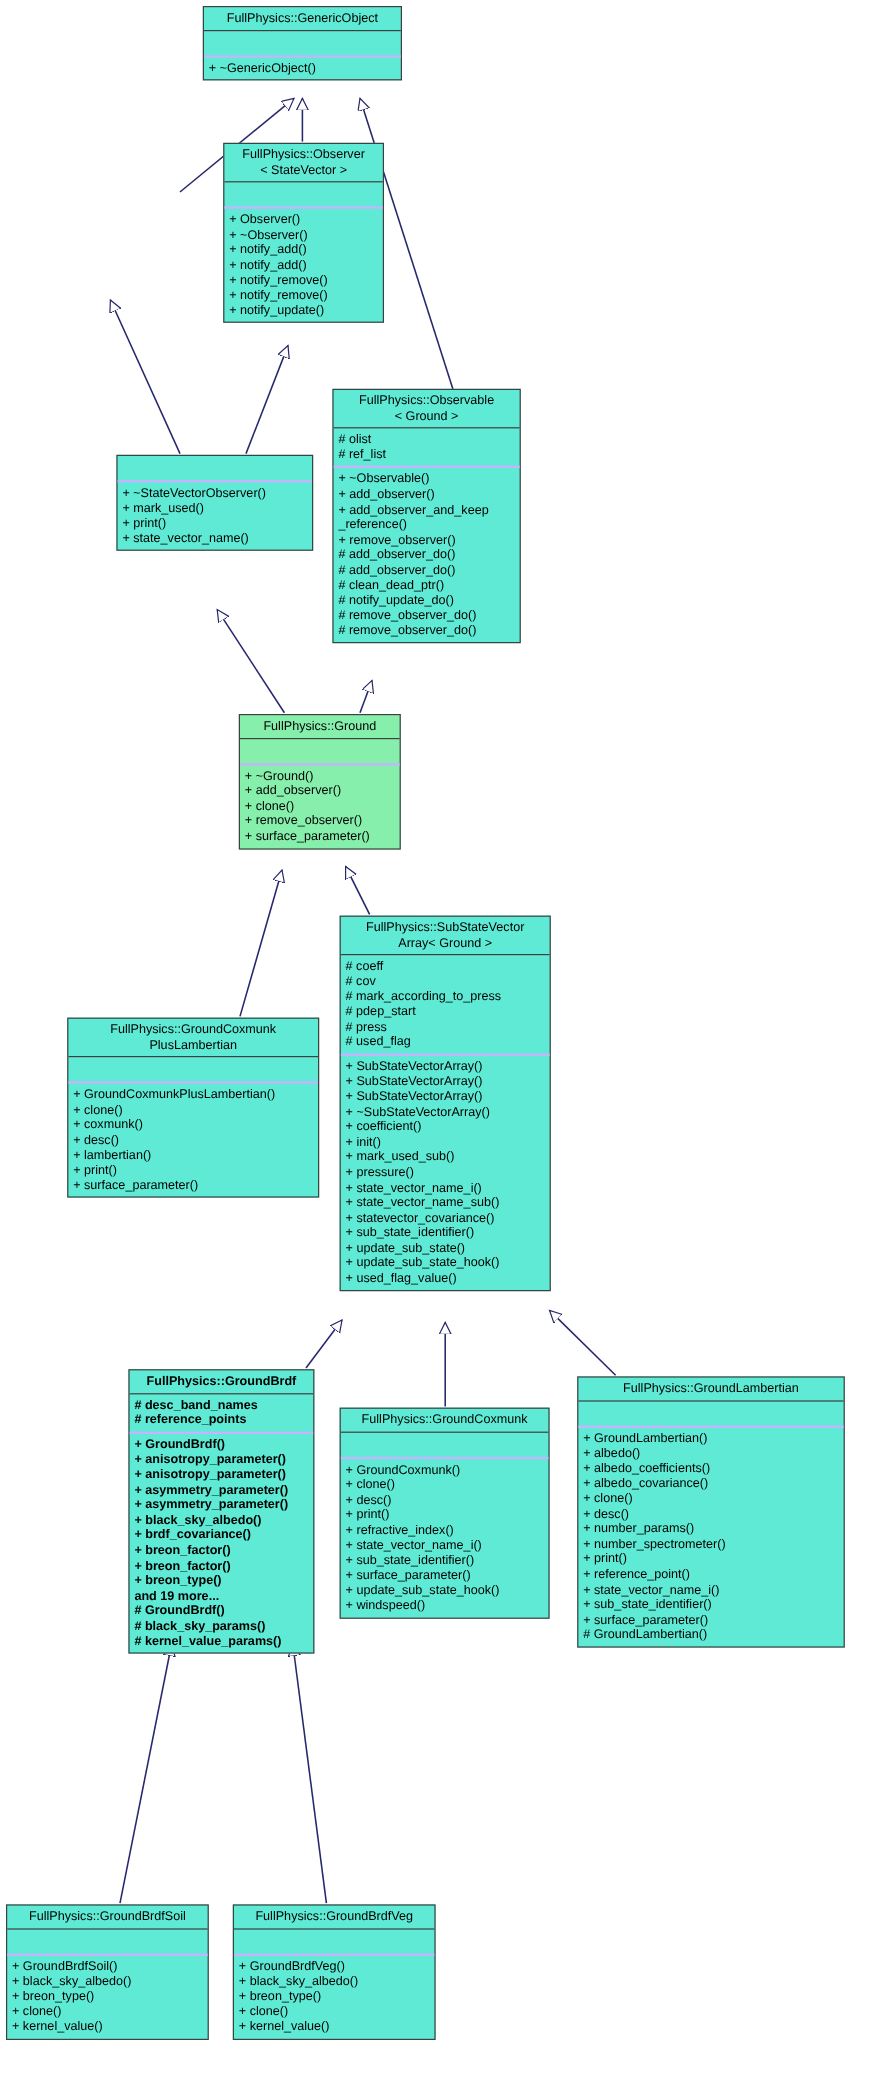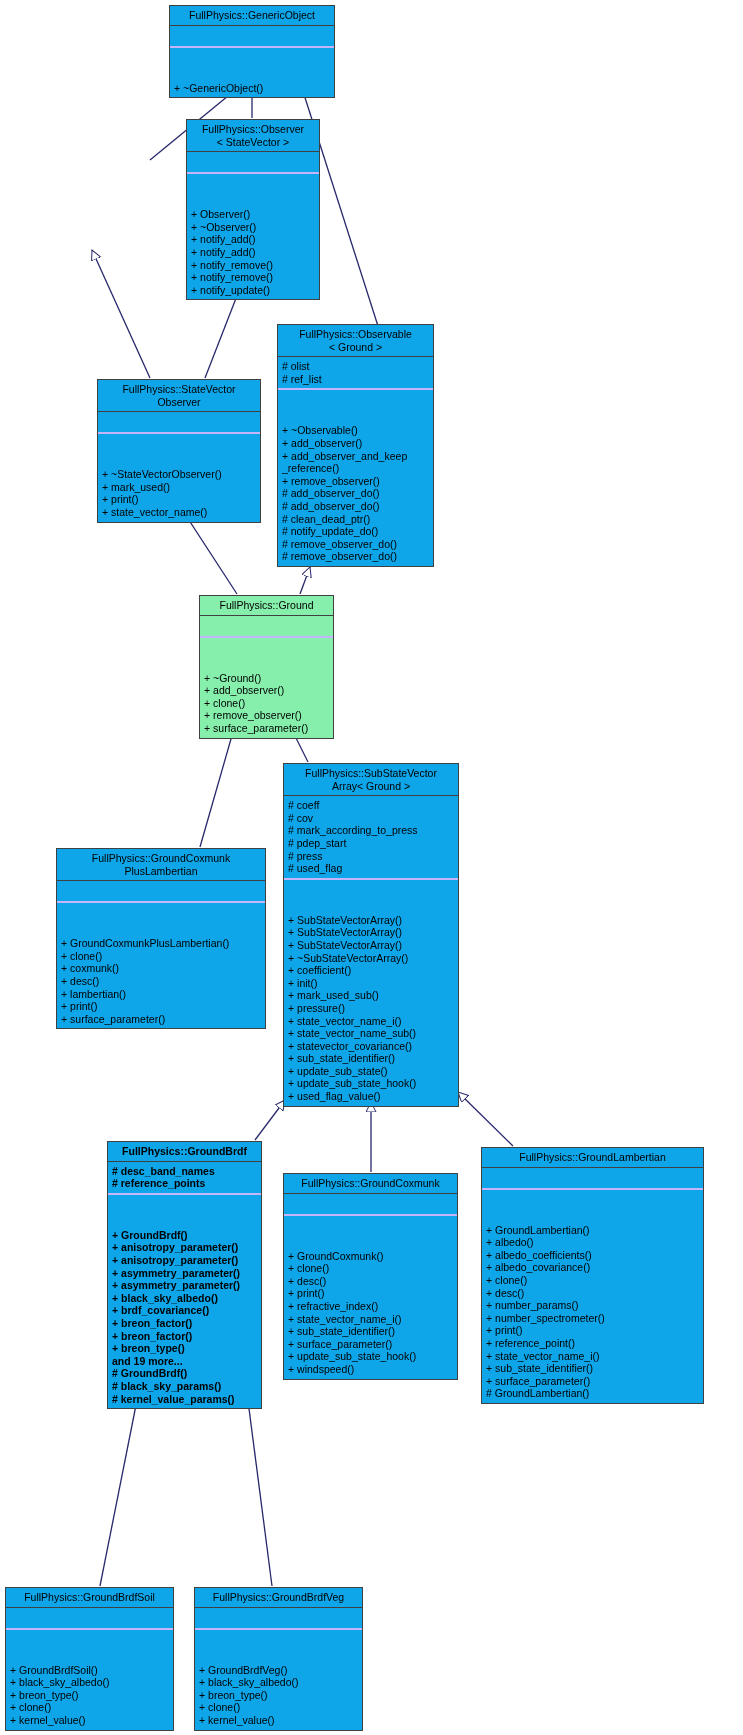--- a/index.html
+++ b/index.html
@@ -23,21 +23,21 @@
     position: absolute;
     left: 0; top: 0;
     width: 743px;
     height: 1735px;
     pointer-events: none;
   }
   .node {
     position: absolute;
     box-sizing: border-box;
     border: 1px solid #404040;
-    background: #0ea5e9;
+    background: #5eead4;
     font-size: 10.5px;
     line-height: 12.6px;
     color: #000000;
     z-index: 2;
   }
   .node.highlight {
     background: #86efac;
   }
   .node .title {
     text-align: center;
@@ -49,21 +49,20 @@
     padding: 3px 4px 3px 4px;
     border-bottom: 2px solid #c4b5fd;
     min-height: 12px;
   }
   .node .attrs.empty {
     min-height: 14px;
     padding: 3px 4px;
   }
   .node .ops {
     padding: 3px 4px 3px 4px;
-    margin-top: 31px;
   }
   .node .row {
     white-space: pre-wrap;
   }
 </style>
 </head>
 <body>
 
 <div id="diagram">
 
@@ -145,22 +144,20 @@
       <div class="row"># add_observer_do()</div>
       <div class="row"># add_observer_do()</div>
       <div class="row"># clean_dead_ptr()</div>
       <div class="row"># notify_update_do()</div>
       <div class="row"># remove_observer_do()</div>
       <div class="row"># remove_observer_do()</div>
     </div>
   </div>
 
   <div class="node" style="left:97px; top:379px; width:164px;">
-    <div class="title">FullPhysics::StateVector
-Observer</div>
     <div class="attrs empty"></div>
     <div class="ops">
       <div class="row">+ ~StateVectorObserver()</div>
       <div class="row">+ mark_used()</div>
       <div class="row">+ print()</div>
       <div class="row">+ state_vector_name()</div>
     </div>
   </div>
 
   <div class="node highlight" style="left:199px; top:595px; width:135px;">

